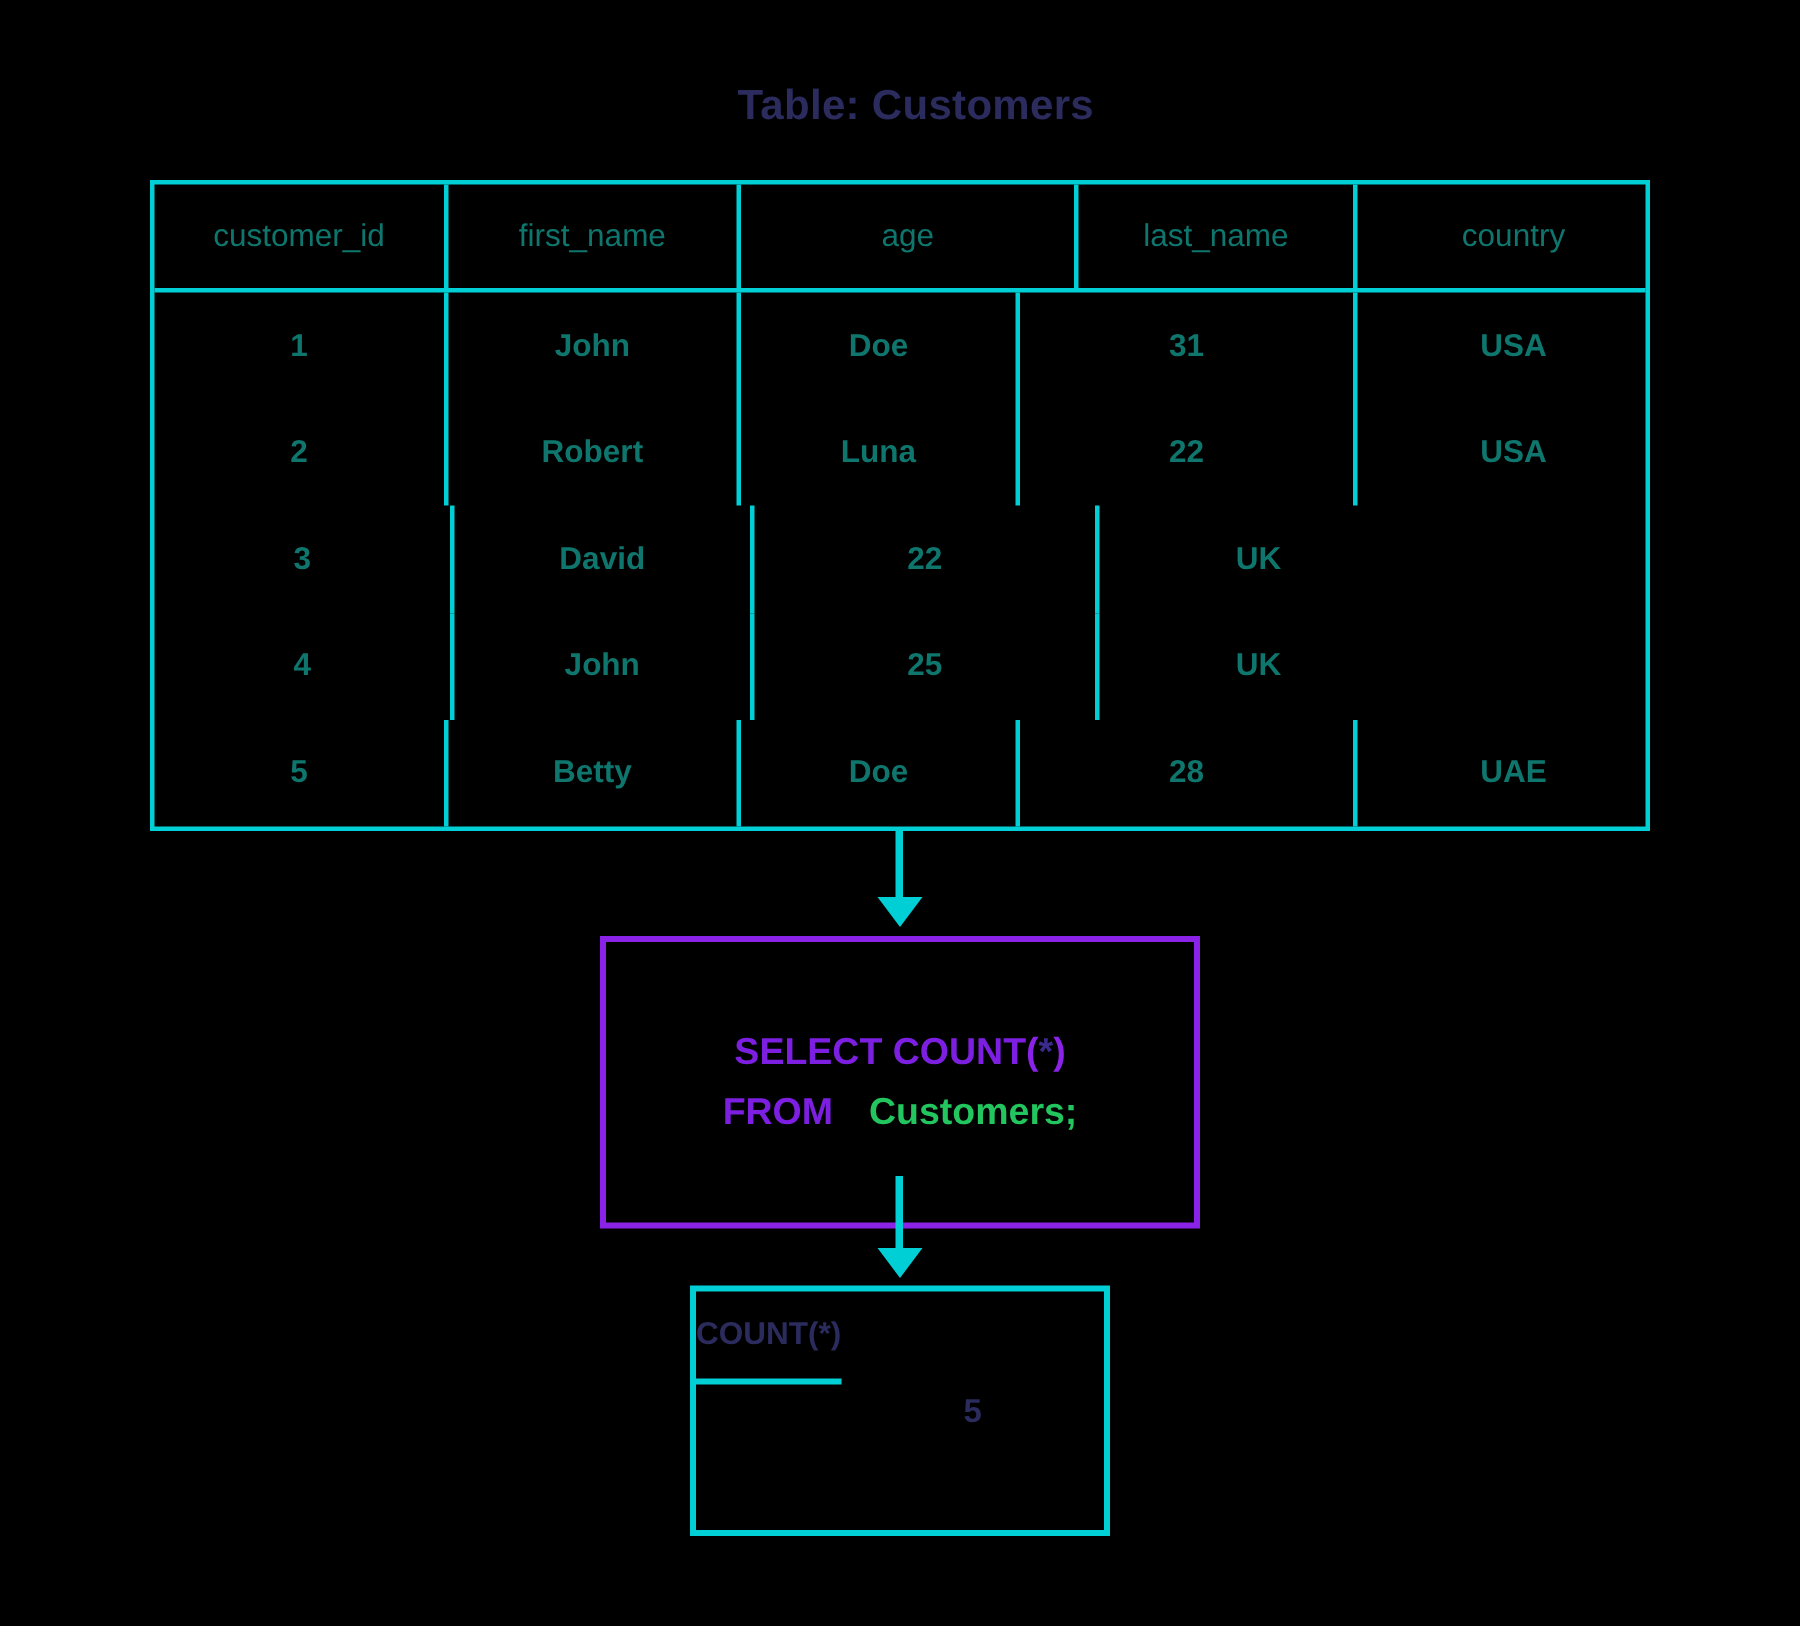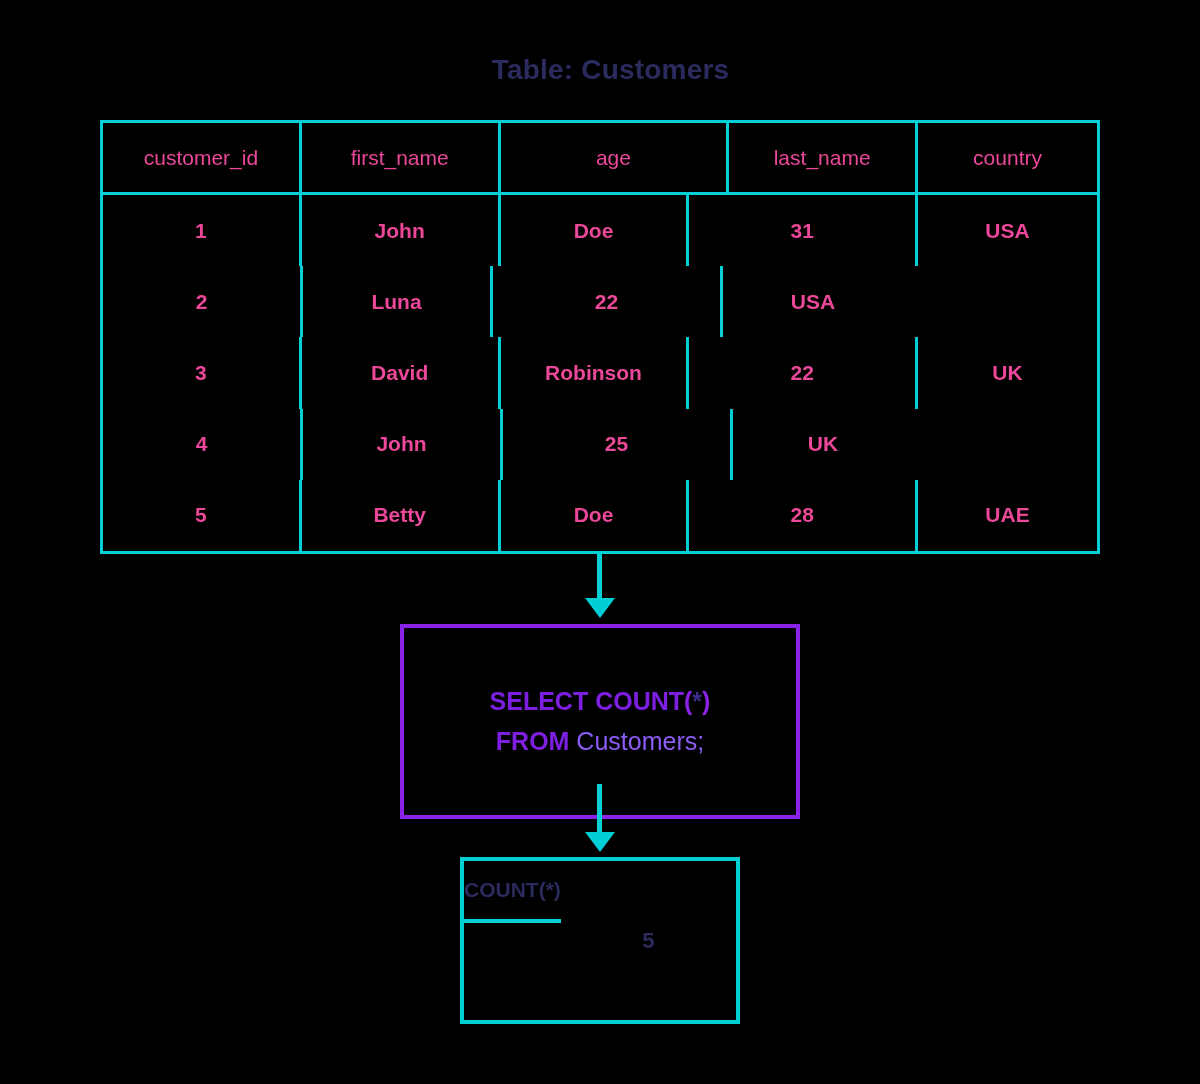--- a/index.html
+++ b/index.html
@@ -60,25 +60,25 @@
   .table-body-row {
     display: flex;
     flex: 1;
   }
 
   .cell {
     display: flex;
     align-items: center;
     justify-content: center;
     font-size: 21px;
-    color: #ec4899;
+    color: #0f766e;
     text-align: center;
     border-right: 3px solid #00cfd6;
   }
-  .cell:last-child { border-right: none; }
+  .cell:last-child { border-right: none; margin-left: 16px; }
 
   .head-cell { font-weight: 500; font-size: 21px; }
   .body-cell { font-weight: 700; font-size: 21px; }
 
   
   .col-0 { width: 200px; }
   .col-1 { width: 200px; }
   .col-2 { width: 190px; }
   .col-3 { width: 230px; }
   .col-4 { width: 180px; }
@@ -128,21 +128,21 @@
 
   .query-line {
     font-size: 25px;
     line-height: 1.1;
     white-space: pre;
   }
 
   .kw       { color: #7d1fe0; font-weight: 700; }
   .paren    { color: #8a22e8; font-weight: 700; }
   .star     { color: #3a2b8c; font-weight: 700; }
-  .ident    { color: #8b5cf6; font-weight: 400; }
+  .ident    { color: #22c55e; font-weight: 700; padding-left: 17px; }
 
   
   .result-table {
     position: absolute;
     left: 460px;
     top: 857px;
     width: 280px;
     height: 167px;
     border: 4px solid #00cfd6;
     display: flex;
@@ -192,29 +192,29 @@
       <div class="table-body-row">
         <div class="cell body-cell col-0">1</div>
         <div class="cell body-cell col-1">John</div>
         <div class="cell body-cell col-2">Doe</div>
         <div class="cell body-cell col-3">31</div>
         <div class="cell body-cell col-4">USA</div>
       </div>
 
       <div class="table-body-row">
         <div class="cell body-cell col-0">2</div>
+        <div class="cell body-cell col-1">Robert</div>
         <div class="cell body-cell col-2">Luna</div>
         <div class="cell body-cell col-3">22</div>
         <div class="cell body-cell col-4">USA</div>
       </div>
 
       <div class="table-body-row">
         <div class="cell body-cell col-0">3</div>
         <div class="cell body-cell col-1">David</div>
-        <div class="cell body-cell col-2">Robinson</div>
         <div class="cell body-cell col-3">22</div>
         <div class="cell body-cell col-4">UK</div>
       </div>
 
       <div class="table-body-row">
         <div class="cell body-cell col-0">4</div>
         <div class="cell body-cell col-1">John</div>
         <div class="cell body-cell col-3">25</div>
         <div class="cell body-cell col-4">UK</div>
       </div>

